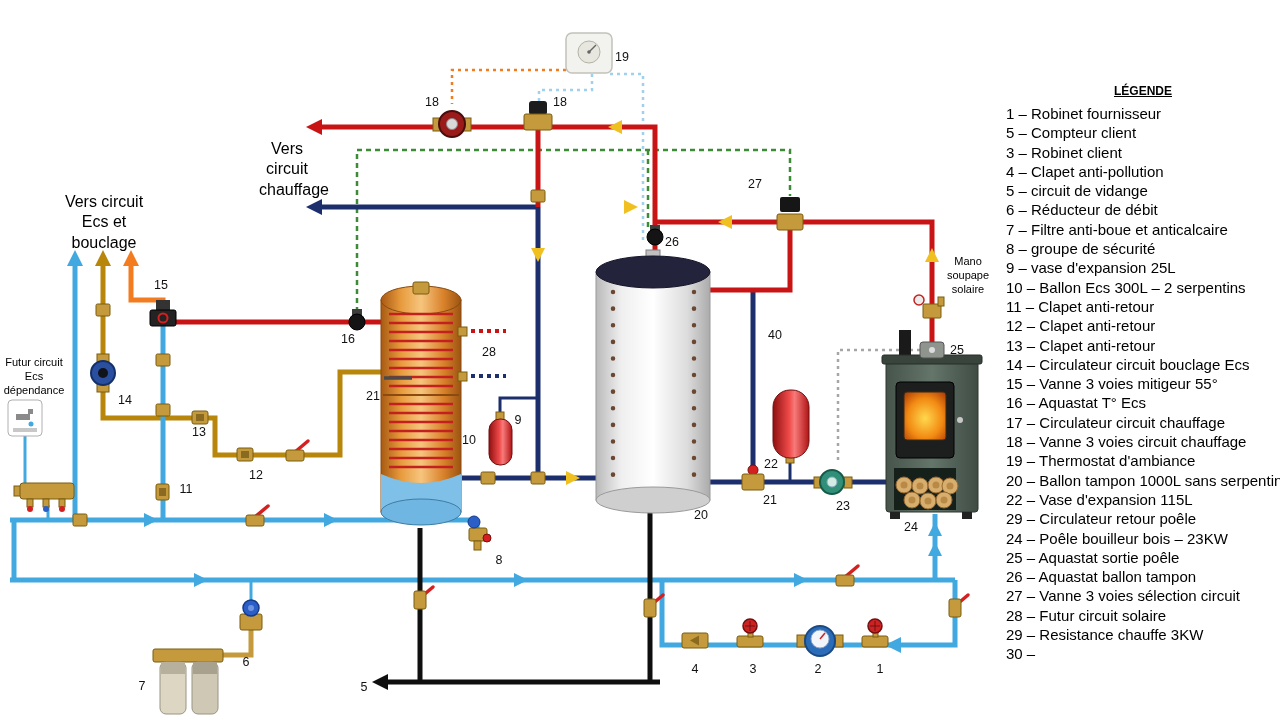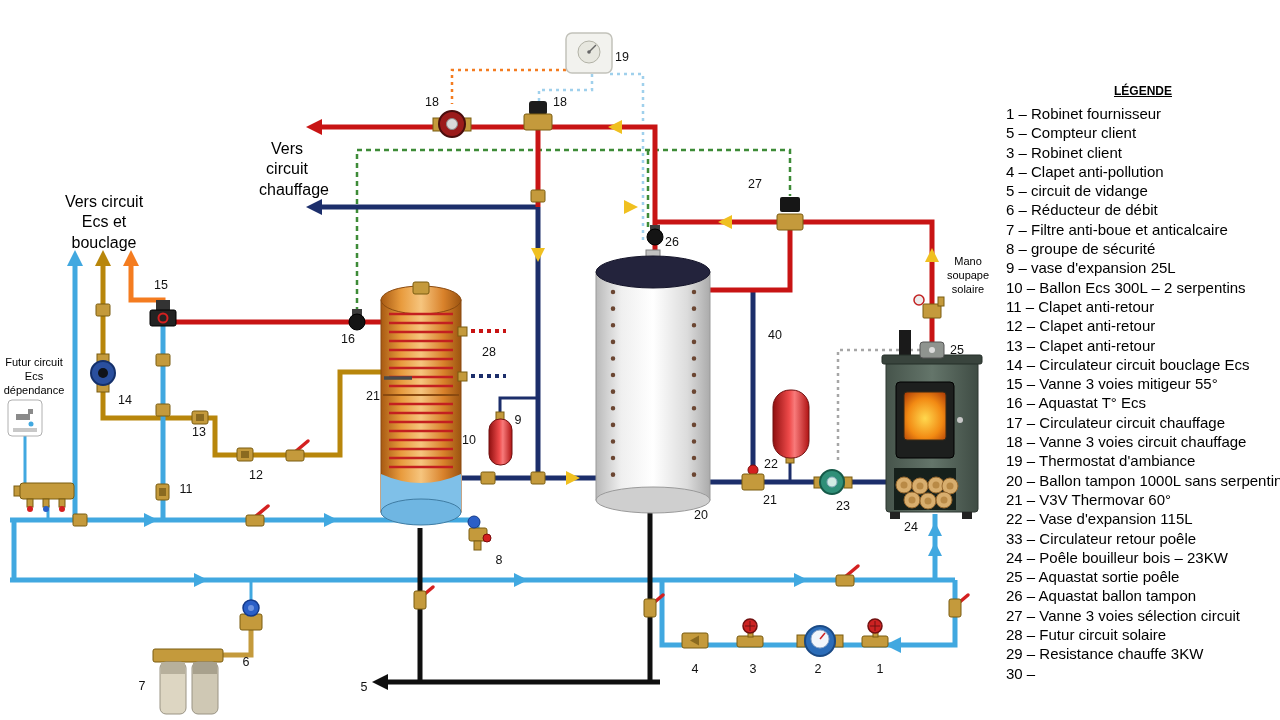--- a/index.html
+++ b/index.html
@@ -428,23 +428,22 @@
   <div class="legend-item">11 – Clapet anti-retour</div>
   <div class="legend-item">12 – Clapet anti-retour</div>
   <div class="legend-item">13 – Clapet anti-retour</div>
   <div class="legend-item">14 – Circulateur circuit bouclage Ecs</div>
   <div class="legend-item">15 – Vanne 3 voies mitigeur 55°</div>
   <div class="legend-item">16 – Aquastat T° Ecs</div>
   <div class="legend-item">17 – Circulateur circuit chauffage</div>
   <div class="legend-item">18 – Vanne 3 voies circuit chauffage</div>
   <div class="legend-item">19 – Thermostat d'ambiance</div>
   <div class="legend-item">20 – Ballon tampon 1000L sans serpentin</div>
-  <div class="legend-item">21 – V3V Thermovar 60°</div>
   <div class="legend-item">22 – Vase d'expansion 115L</div>
-  <div class="legend-item">33 – Circulateur retour poêle</div>
+  <div class="legend-item">29 – Circulateur retour poêle</div>
   <div class="legend-item">24 – Poêle bouilleur bois – 23KW</div>
   <div class="legend-item">25 – Aquastat sortie poêle</div>
   <div class="legend-item">26 – Aquastat ballon tampon</div>
   <div class="legend-item">27 – Vanne 3 voies sélection circuit</div>
   <div class="legend-item">28 – Futur circuit solaire</div>
   <div class="legend-item">29 – Resistance chauffe 3KW</div>
   <div class="legend-item">30 –</div>
 </div>
 
 </div>

